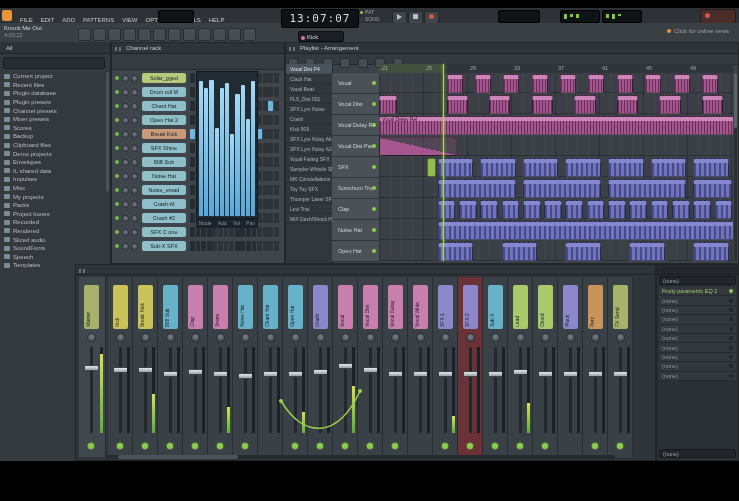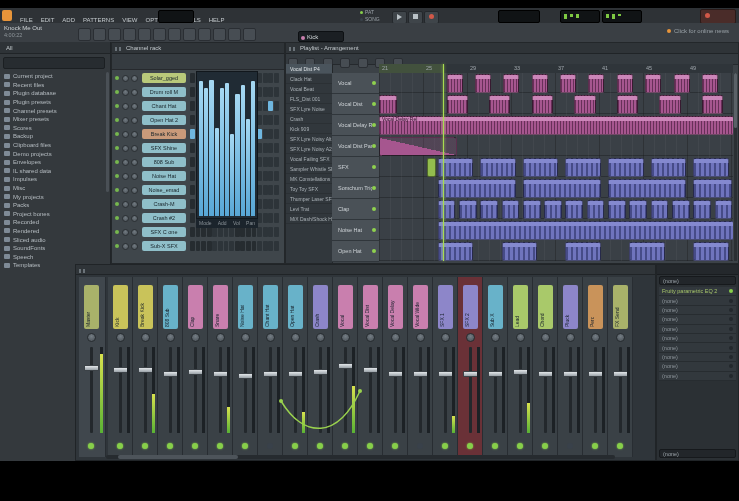--- a/index.html
+++ b/index.html
@@ -150,20 +150,21 @@
 
 <div class="stage">
   <div class="letterbox lb-top"></div>
 
   <div class="screen">
 
     <div class="menubar">
       <div class="fl-logo"></div>
       <nav id="menu"><span class="mi">FILE</span><span class="mi">EDIT</span><span class="mi">ADD</span><span class="mi">PATTERNS</span><span class="mi">VIEW</span><span class="mi">OPTIONS</span><span class="mi">TOOLS</span><span class="mi">HELP</span></nav>
       <div id="barlcd" class="lcd"></div>
+      <div id="timelcd" class="lcd">13:07:07</div>
       <div class="modeSwitch">
         <div><i></i><span>PAT</span></div>
         <div><i style="background:#39414a"></i><span>SONG</span></div>
       </div>
       <div class="tbtn" style="left:392px">
           <i class="tri"></i>
         </div>
       <div class="tbtn" style="left:408px">
           <i class="sqr"></i>
         </div>

